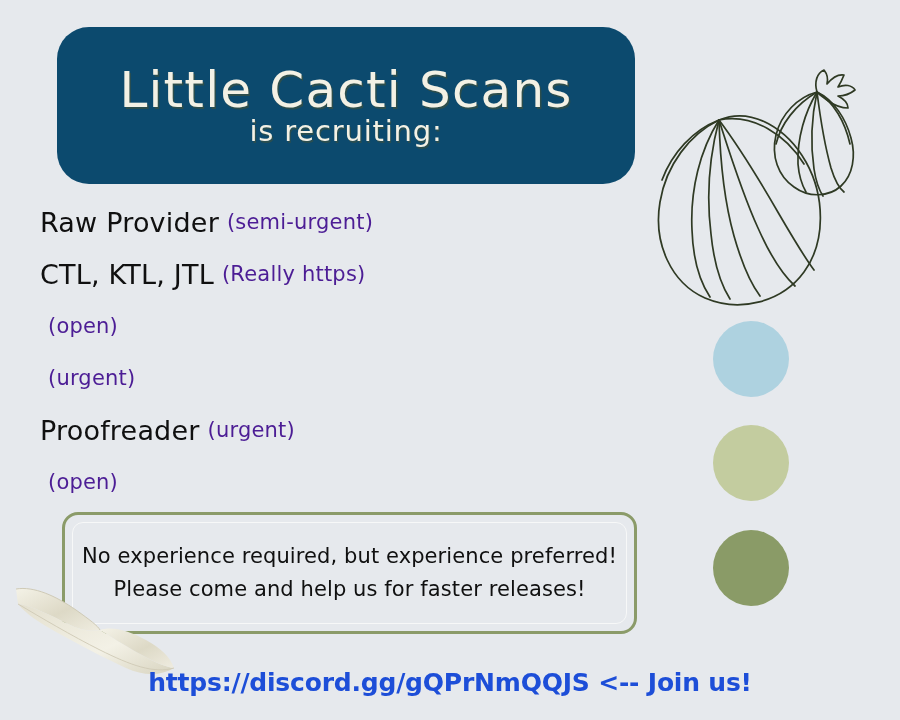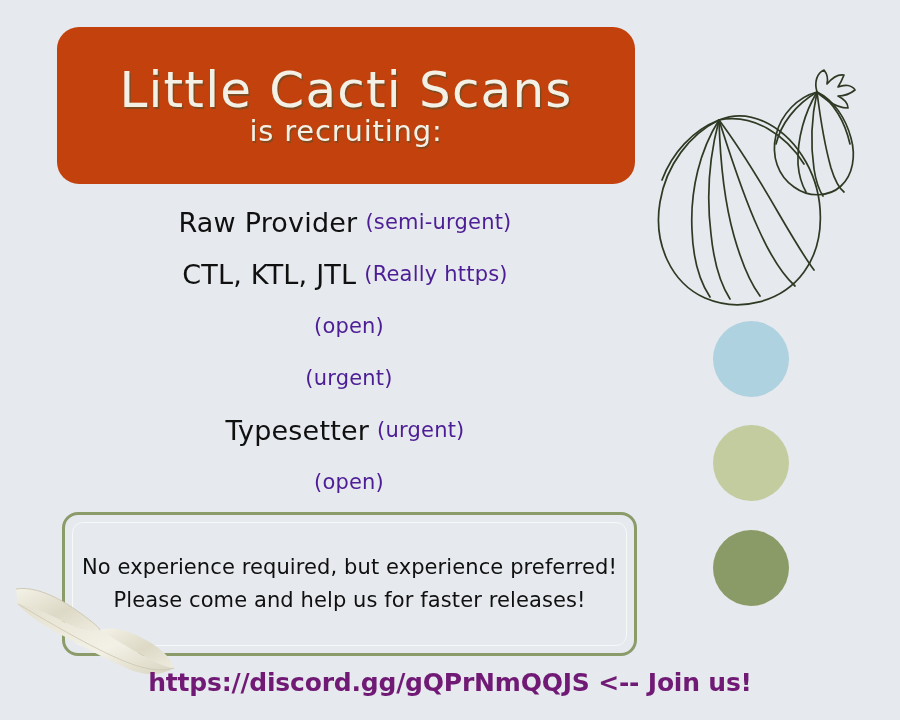--- a/index.html
+++ b/index.html
@@ -20,22 +20,22 @@
     background: #e6e9ed;
   }
 
   
   .header-banner {
     position: absolute;
     left: 57px;
     top: 27px;
     width: 578px;
     height: 157px;
-    background: #c2410c;
-    border-radius: 22px;
+    background: #0c4a6e;
+    border-radius: 32px;
     display: flex;
     flex-direction: column;
     align-items: center;
     justify-content: center;
   }
   .brand-title {
     font-family: "DejaVu Sans", sans-serif;
     font-size: 50px;
     line-height: 1.04;
     font-weight: 400;
@@ -59,21 +59,21 @@
     position: absolute;
     left: 40px;
     top: 196px;
     width: 610px;
   }
   .role-row {
     text-align: center;
     height: 52px;
     display: flex;
     align-items: center;
-    justify-content: center;
+    justify-content: flex-start;
     white-space: nowrap;
   }
   .role-name {
     font-family: "DejaVu Sans", sans-serif;
     font-size: 27px;
     color: #101010;
     letter-spacing: .2px;
   }
   .role-status {
     font-family: "DejaVu Sans", sans-serif;
@@ -82,21 +82,21 @@
     margin-left: 8px;
     letter-spacing: .2px;
   }
 
   
   .note-box {
     position: absolute;
     left: 62px;
     top: 512px;
     width: 575px;
-    height: 144px;
+    height: 122px;
     border: 3px solid #8b9b69;
     border-radius: 16px;
     box-sizing: border-box;
     background: transparent;
   }
   .note-inner {
     position: absolute;
     left: 7px;
     top: 7px;
     right: 7px;
@@ -121,21 +121,21 @@
   
   .discord-link {
     position: absolute;
     left: 0;
     top: 668px;
     width: 900px;
     text-align: center;
     font-family: "DejaVu Sans", sans-serif;
     font-size: 25px;
     font-weight: bold;
-    color: #701a75;
+    color: #1d4ed8;
     letter-spacing: -0.2px;
     white-space: nowrap;
   }
 
   
   .cactus-art {
     position: absolute;
     left: 648px;
     top: 52px;
     width: 228px;
@@ -204,21 +204,21 @@
       <span class="role-name">CTL, KTL, JTL</span>
       <span class="role-status">(Really https)</span>
     </div>
     <div class="role-row">
       <span class="role-status">(open)</span>
     </div>
     <div class="role-row">
       <span class="role-status">(urgent)</span>
     </div>
     <div class="role-row">
-      <span class="role-name">Typesetter</span>
+      <span class="role-name">Proofreader</span>
       <span class="role-status">(urgent)</span>
     </div>
     <div class="role-row">
       <span class="role-status">(open)</span>
     </div>
   </div>
 
   <div class="dot dot-blue"></div>
   <div class="dot dot-sage"></div>
   <div class="dot dot-olive"></div>

